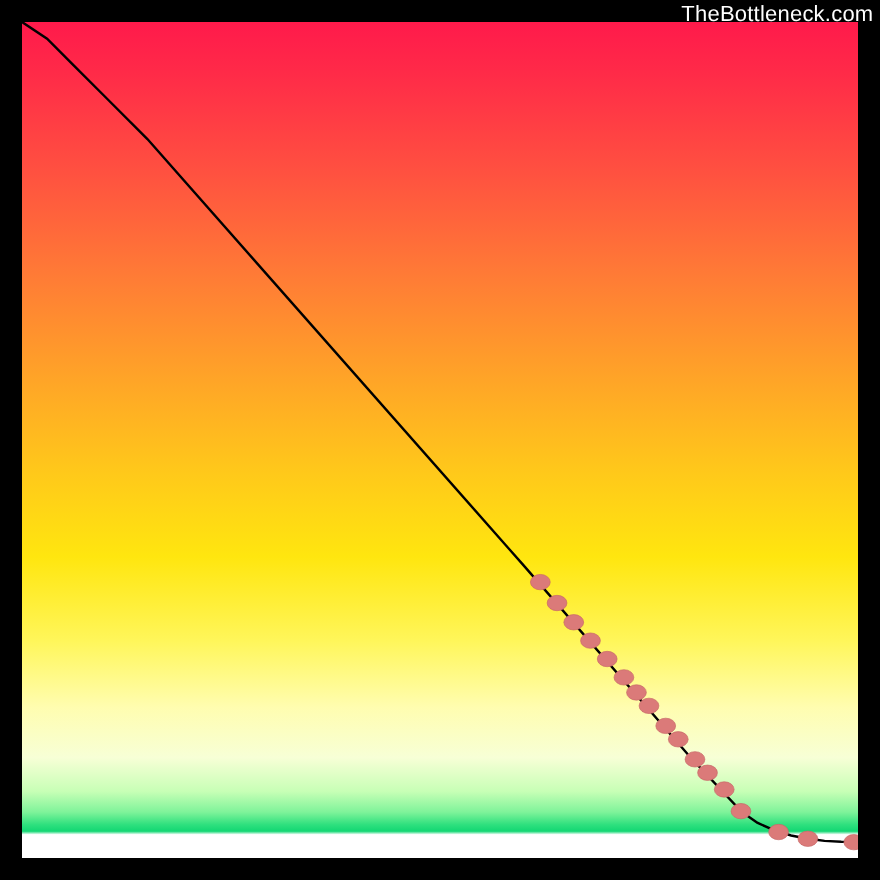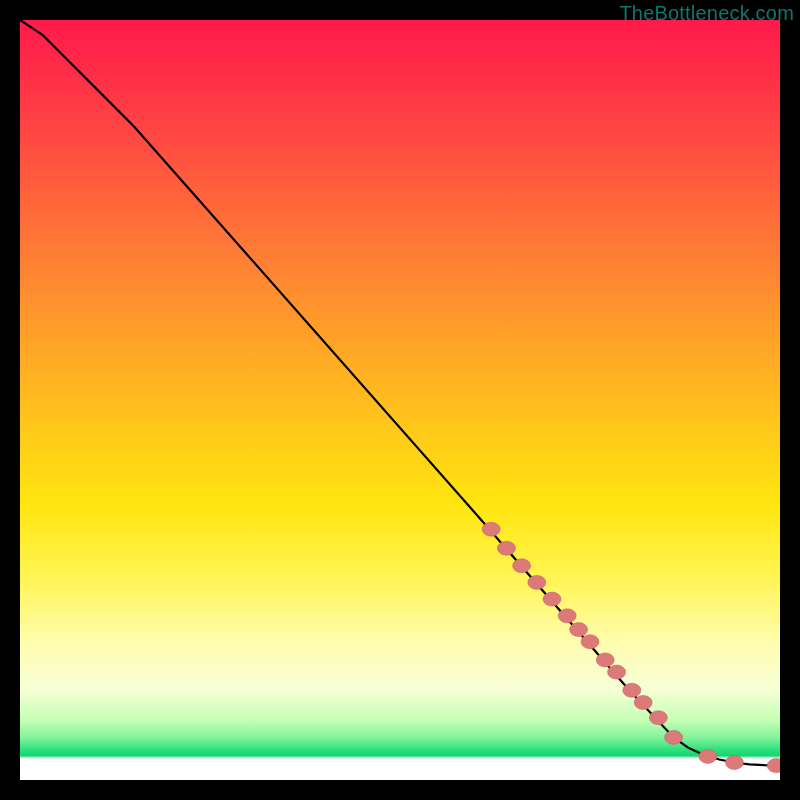--- a/index.html
+++ b/index.html
@@ -49,21 +49,21 @@
     left: 0;
     top: 0;
     width: 760px;
     height: 760px;
     pointer-events: none;
   }
   .watermark {
     position: absolute;
     top: 2px;
     right: 6px;
-    color: #0f766e;
+    color: #ffffff;
     font-size: 20px;
     font-weight: 500;
     letter-spacing: 0.2px;
     user-select: none;
   }
 </style>
 </head>
 <body>
 
 <div class="stage">

